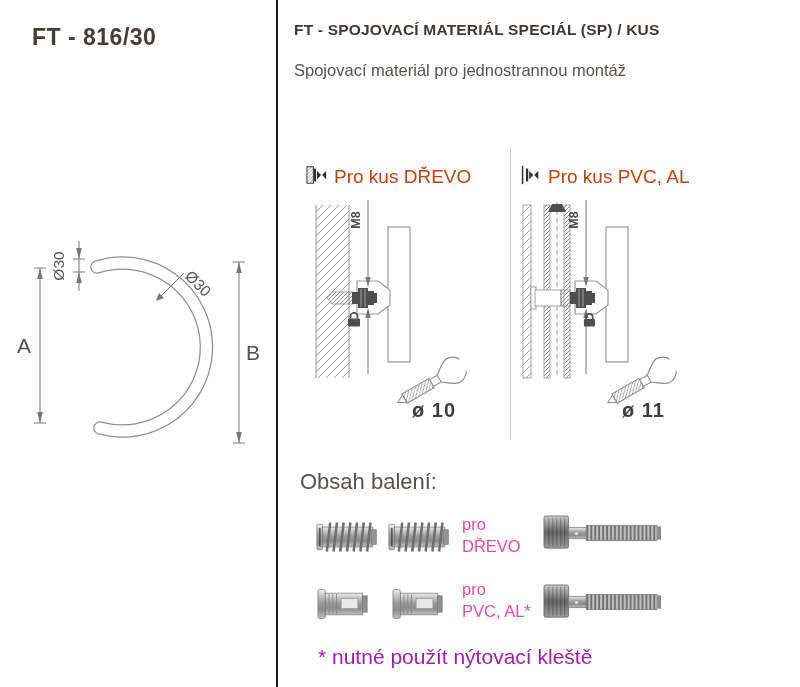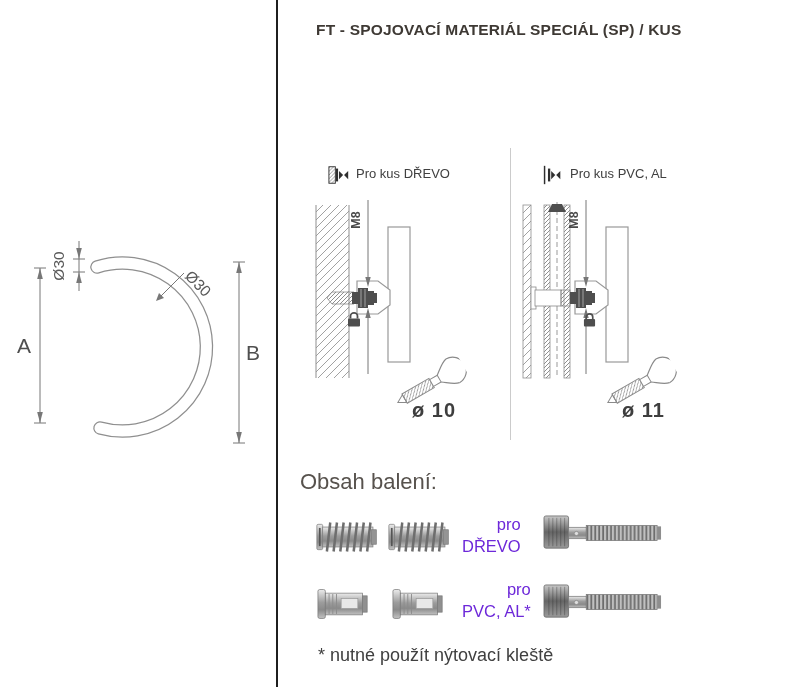--- a/index.html
+++ b/index.html
@@ -2,24 +2,24 @@
 <html><head>
 <meta charset="utf-8">
 <style>
   html,body{margin:0;padding:0;background:#fff;}
   .page{position:relative;width:800px;height:687px;background:#ffffff;
         font-family:"Liberation Sans",sans-serif;overflow:hidden;}
   .abs{position:absolute;}
   .title{font-weight:700;font-size:23px;color:#453e38;letter-spacing:.5px;}
   .sec-title{font-weight:700;font-size:15.5px;color:#3e3934;letter-spacing:.2px;white-space:nowrap;}
   .desc{font-size:16.5px;color:#57524d;line-height:24px;white-space:nowrap;}
-  .colhead{font-size:13px;color:#404040;white-space:nowrap;}
+  .colhead{font-size:19px;color:#c2410c;white-space:nowrap;}
   .pkg-head{font-size:22px;color:#57524d;}
-  .pkg-label{font-size:16.5px;color:#6d28d9;line-height:22px;text-align:right;}
-  .footnote{font-size:18px;color:#404040;white-space:nowrap;}
+  .pkg-label{font-size:16.5px;color:#ec4899;line-height:22px;}
+  .footnote{font-size:21px;color:#a21caf;white-space:nowrap;}
   .divider-main{left:276px;top:0;width:2px;height:687px;background:#1f1f1f;}
   .divider-col{left:510px;top:148px;width:1px;height:292px;background:#cbcbcb;}
   svg text{font-family:"Liberation Sans",sans-serif;}
 </style>
 </head>
 <body>
 
 <div class="page">
 
   <svg width="0" height="0" class="abs" aria-hidden="true">
@@ -108,20 +108,21 @@
       <symbol id="sym-icon-pvc" viewBox="0 0 24 22">
         <rect x="2" y="1" width="1.6" height="20" fill="#2f2f2f"></rect>
         <rect x="6.5" y="4" width="2.5" height="14" fill="#2f2f2f"></rect>
         <polygon points="10,6.5 10,15.5 14.5,11" fill="#2f2f2f"></polygon>
         <polygon points="20,6.5 20,15.5 15.5,11" fill="#2f2f2f"></polygon>
       </symbol>
     </defs>
   </svg>
 
   <div class="abs" style="left:0;top:0;width:276px;height:687px;">
+    <div class="abs title" style="left:32px;top:24px;">FT - 816/30</div>
 
     <svg class="abs" style="left:8px;top:232px;" width="262" height="225" viewBox="8 232 262 225">
 
       <g>
         <path d="M 97 267 A 84 84 0 1 1 100 428" fill="none" stroke="#8f8f8f" stroke-width="13.5" stroke-linecap="round"></path>
         <path d="M 97 267 A 84 84 0 1 1 100 428" fill="none" stroke="#ffffff" stroke-width="11" stroke-linecap="round"></path>
       </g>
 
       <g stroke="#777777" stroke-width="1">
         <line x1="79" y1="241" x2="79" y2="291"></line>
@@ -151,25 +152,26 @@
         <line x1="233" y1="443" x2="245" y2="443"></line>
       </g>
       <polygon points="239,262 236.2,273 241.8,273" fill="#777777"></polygon>
       <polygon points="239,443 236.2,432 241.8,432" fill="#777777"></polygon>
       <text x="246" y="360" font-size="21" fill="#4f4f4f">B</text>
     </svg>
   </div>
 
   <div class="abs divider-main"></div>
 
-  <div class="abs" style="left:294px;top:0;width:470px;height:687px;border-radius:14px;">
+  <div class="abs" style="left:272px;top:0;width:470px;height:687px;border-radius:14px;">
 
     <div class="abs sec-title" style="left:22px;top:21px;">FT - SPOJOVACÍ MATERIÁL SPECIÁL (SP) / KUS</div>
 
     <div class="abs desc" style="left:22px;top:58px;">
+      <div>Spojovací materiál pro jednostrannou montáž</div>
     </div>
 
     <svg class="abs" style="left:34px;top:164px;" width="22" height="22" viewBox="0 0 24 22">
         <use href="#sym-icon-wood"></use>
       </svg>
     <div class="abs colhead" style="left:62px;top:166px;">Pro kus DŘEVO</div>
 
     <svg class="abs" style="left:248px;top:164px;" width="22" height="22" viewBox="0 0 24 22">
         <use href="#sym-icon-pvc"></use>
       </svg>

